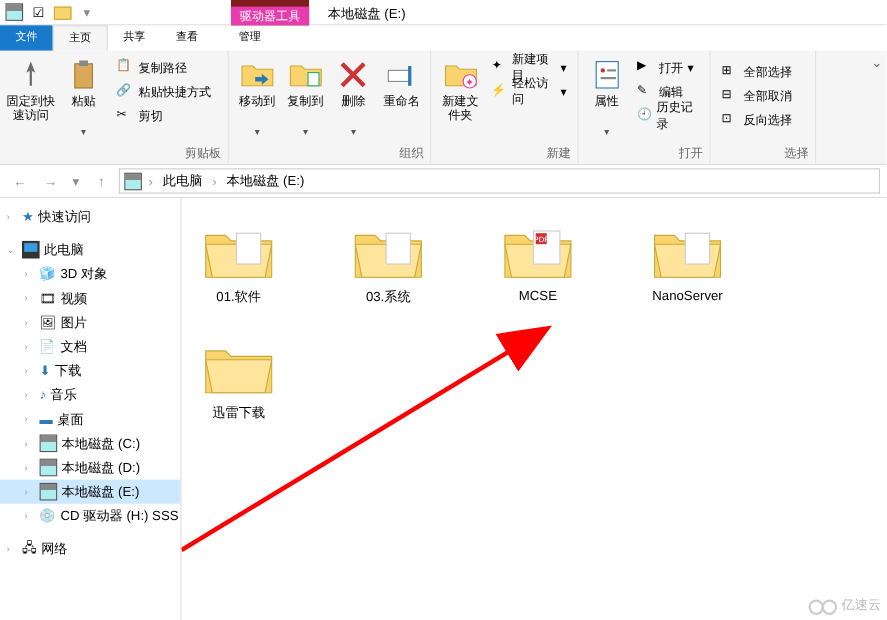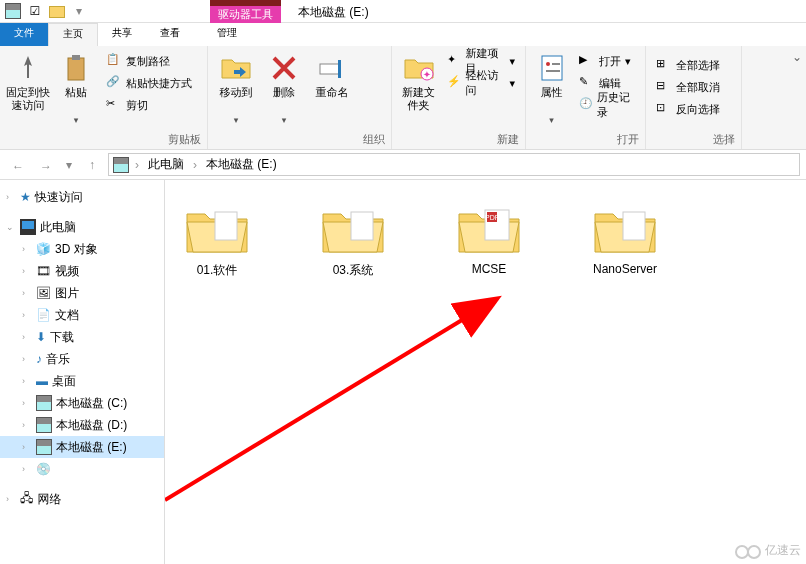--- a/index.html
+++ b/index.html
@@ -122,20 +122,28 @@
       <div class="rbtn-large">
           <div class="ico"><svg viewBox="0 0 32 32">
               <path d="M2 8h10l3 3h15v15H2z" fill="#f9d36b" stroke="#caa938"></path>
               <path d="M14 18l6 0 0-3 6 5-6 5 0-3-6 0z" fill="#2a7ab8"></path>
             </svg></div>
           <div class="lbl">移动到</div>
           <span class="arrow-down"></span>
         </div>
       <div class="rbtn-large">
           <div class="ico"><svg viewBox="0 0 32 32">
+              <path d="M2 8h10l3 3h15v15H2z" fill="#f9d36b" stroke="#caa938"></path>
+              <rect x="18" y="14" width="10" height="12" fill="#fff" stroke="#2a7"></rect>
+            </svg></div>
+          <div class="lbl">复制到</div>
+          <span class="arrow-down"></span>
+        </div>
+      <div class="rbtn-large">
+          <div class="ico"><svg viewBox="0 0 32 32">
               <path d="M6 6L26 26M26 6L6 26" stroke="#c33" stroke-width="4"></path>
             </svg></div>
           <div class="lbl">删除</div>
           <span class="arrow-down"></span>
         </div>
       <div class="rbtn-large">
           <div class="ico"><svg viewBox="0 0 32 32">
               <rect x="4" y="12" width="20" height="10" fill="#fff" stroke="#888"></rect>
               <rect x="22" y="8" width="3" height="18" fill="#2a7ab8"></rect>
             </svg></div>
@@ -287,20 +295,21 @@
         <span>本地磁盘 (D:)</span>
       </div>
     <div class="row ind1 sel">
         <span class="chev">›</span>
         <span class="icon-drive"></span>
         <span>本地磁盘 (E:)</span>
       </div>
     <div class="row ind1">
         <span class="chev">›</span>
         <span>💿</span>
+        <span>CD 驱动器 (H:) SSS</span>
       </div>
     <div style="height:8px"></div>
     <div class="row">
         <span class="chev">›</span>
         <span>🖧</span>
         <span>网络</span>
       </div>
   </div>
 
   <div class="content">
@@ -331,20 +340,27 @@
           </svg></div>
       <div class="flbl">MCSE</div>
     </div>
     <div class="folder-item">
       <div class="fico"><svg class="folder-svg" viewBox="0 0 64 52">
             <path d="M2 10h18l5 5h37v33H2z" fill="#f9d36b" stroke="#caa938"></path>
             <path d="M2 18h60l-6 30H8z" fill="#ffe59b" stroke="#caa938"></path>
             <rect x="30" y="8" width="22" height="28" fill="#fff" stroke="#ccc"></rect>
           </svg></div>
       <div class="flbl">NanoServer</div>
+    </div>
+    <div class="folder-item">
+      <div class="fico"><svg class="folder-svg" viewBox="0 0 64 52">
+            <path d="M2 10h18l5 5h37v33H2z" fill="#f9d36b" stroke="#caa938"></path>
+            <path d="M2 18h60l-6 30H8z" fill="#ffe59b" stroke="#caa938"></path>
+          </svg></div>
+      <div class="flbl">迅雷下载</div>
     </div>
 
     <svg class="redarrow" viewBox="0 0 500 210">
       <defs>
           <marker id="ah" markerWidth="12" markerHeight="12" refX="10" refY="5" orient="auto">
             <path d="M0 0L12 5L0 10z" fill="#ff0000"></path>
           </marker>
         </defs>
       <line x1="0" y1="205" x2="330" y2="5" stroke="#ff0000" stroke-width="4" marker-end="url(#ah)"></line>
     </svg>

